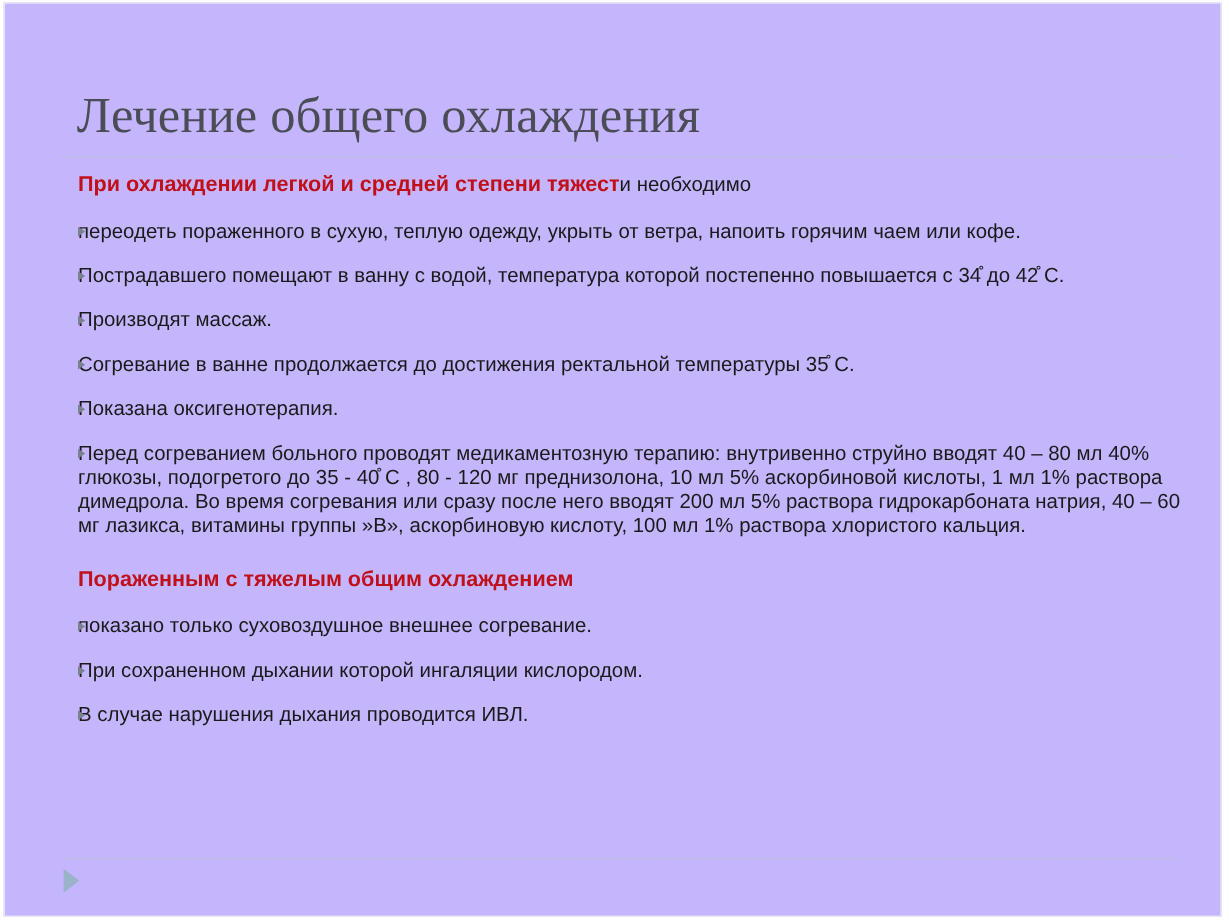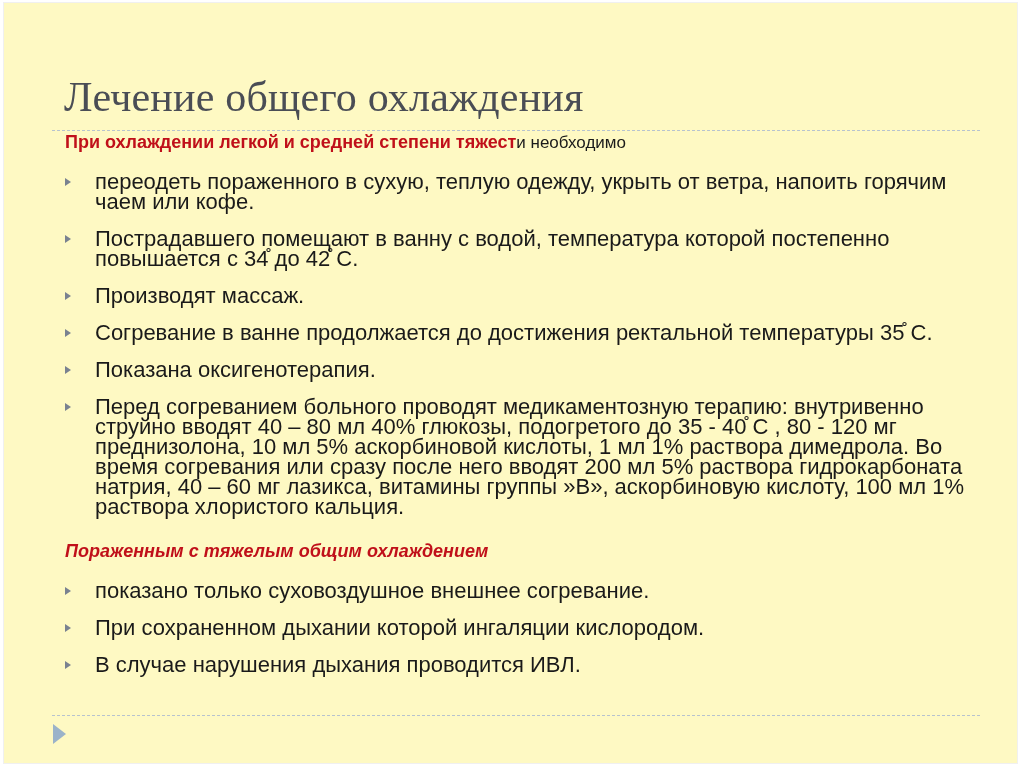--- a/index.html
+++ b/index.html
@@ -1,27 +1,27 @@
 <!DOCTYPE html>
 <html><head>
 <meta charset="utf-8">
 <style>
   html, body { margin:0; padding:0; background:#ffffff; }
   body { width:1024px; height:767px; position:relative; overflow:hidden; font-family:"Liberation Sans", sans-serif; }
-  .slide { position:absolute; left:3px; top:2px; width:1013px; height:760px; border:1px solid #f0f0f0; background:#fef9c3; }
+  .slide { position:absolute; left:3px; top:2px; width:1013px; height:760px; border:1px solid #f0f0f0; background:#c4b5fd; }
   .title { position:absolute; left:60px; top:70px; font-family:"Liberation Serif", serif; font-size:42px; color:#4a4d55; letter-spacing:0.2px; white-space:nowrap; }
   .rule { position:absolute; left:48px; width:928px; height:0; border-top:1.5px dashed #b7c3cf; }
   .rule.top { top:127px; }
   .rule.bottom { top:712px; }
-  .content { position:absolute; left:61px; top:127px; width:920px; }
+  .content { position:absolute; left:61px; top:138px; width:920px; }
   .heading { font-size:18px; font-weight:bold; color:#c0101a; line-height:24px; margin:0 0 4px 0; }
   .heading .tail { font-weight:normal; color:#1a1a1a; font-size:17px; }
-  .item { position:relative; padding-left:30px; font-size:22px; line-height:20px; color:#1a1a1a; margin:17px 0 6px 0; }
+  .item { position:relative; font-size:17px; line-height:20px; color:#1a1a1a; margin:17px 0 6px 0; }
   .item .arrow { position:absolute; left:0; top:6px; width:0; height:0; border-top:4.5px solid transparent; border-bottom:4.5px solid transparent; border-left:6px solid #7a8290; }
-  .heading2 { margin-top:22px;font-style:italic; }
+  .heading2 { margin-top:22px; }
   .deco { position:absolute; left:49px; top:721px; width:0; height:0; border-top:10px solid transparent; border-bottom:10px solid transparent; border-left:13px solid #9bb3c9; }
 </style>
 </head>
 <body>
 
 <div class="slide">
   <div class="title">Лечение общего охлаждения</div>
   <div class="rule top"></div>
 
   <div class="content">

